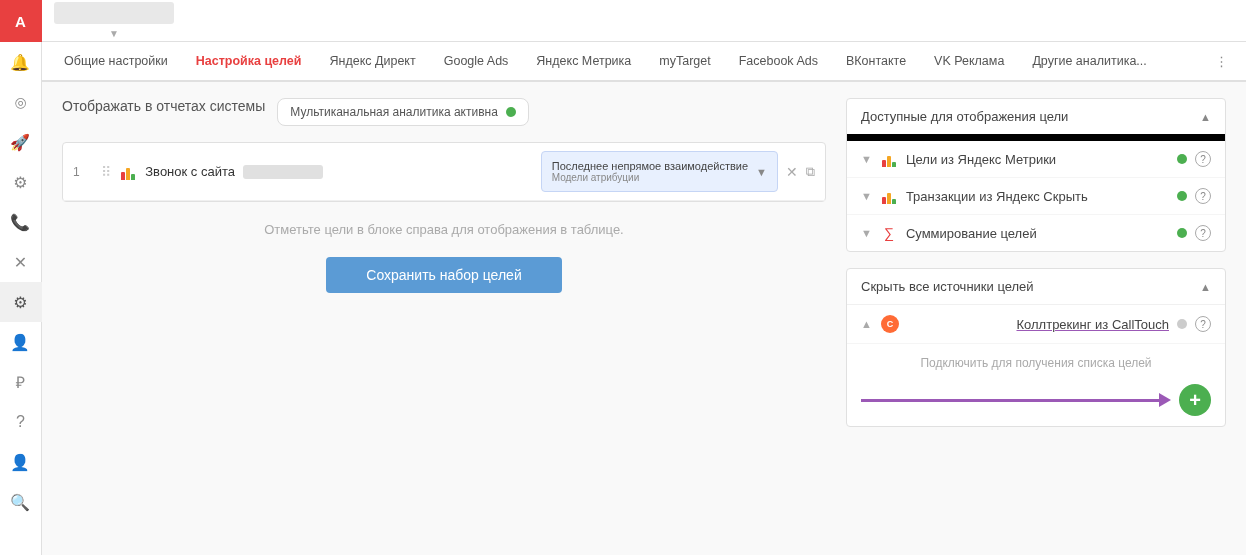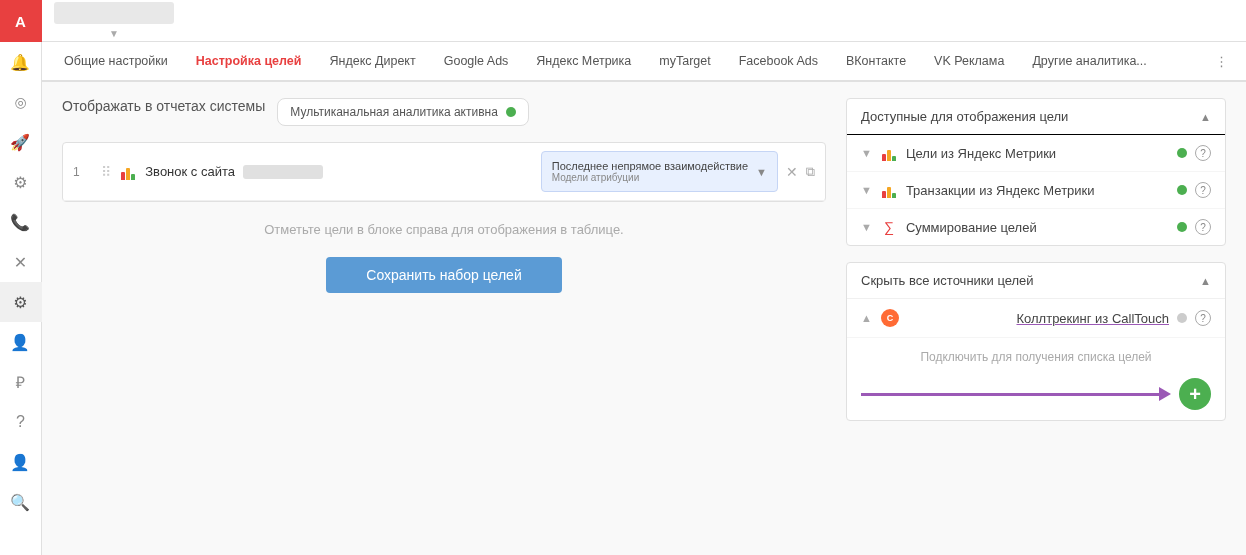--- a/index.html
+++ b/index.html
@@ -248,21 +248,21 @@
       border-radius: 4px;
       margin-bottom: 16px;
       overflow: hidden;
     }
 
     .right-section-header {
       display: flex;
       align-items: center;
       justify-content: space-between;
       padding: 10px 14px;
-      border-bottom: 1px solid #000000;
+      border-bottom: 7px solid #000000;
       font-size: 13px;
       color: #555;
       cursor: pointer;
     }
     .right-section-header-title {
       font-size: 13px;
       font-weight: normal;
       color: #444;
     }
     .section-toggle { color: #888; font-size: 11px; }
@@ -552,21 +552,21 @@
 
         <div class="right-goal-row">
           <span class="right-goal-chevron">▼</span>
           <div class="right-goal-icon">
             <div class="bar-icon">
               <span style="height:7px; background:#e84040;"></span>
               <span style="height:11px; background:#f5a623;"></span>
               <span style="height:5px; background:#4caf50;"></span>
             </div>
           </div>
-          <span class="right-goal-name">Транзакции из Яндекс Метрики</span>
+          <span class="right-goal-name">Транзакции из Яндекс Скрыть</span>
           <div class="right-goal-dot green"></div>
           <div class="right-goal-help">?</div>
         </div>
 
         <div class="right-goal-row">
           <span class="right-goal-chevron">▼</span>
           <div class="right-goal-icon">
             <div class="sum-icon">∑</div>
           </div>
           <span class="right-goal-name">Суммирование целей</span>

